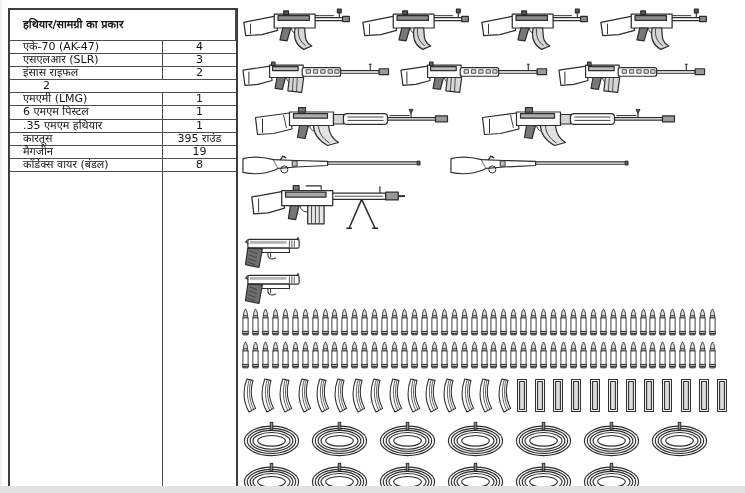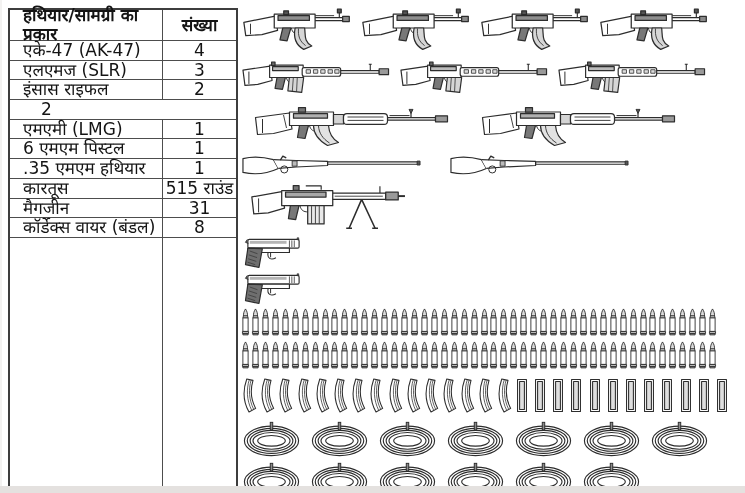--- a/index.html
+++ b/index.html
@@ -7,21 +7,21 @@
         font-family:"DejaVu Sans","Liberation Sans",sans-serif;color:#141414;}
   .page-edge-bottom{position:absolute;left:0;right:0;bottom:0;height:7px;background:#e4e1df;}
   .page-edge-left{position:absolute;left:0;top:0;bottom:0;width:2px;background:#f3f2f1;}
 
   
   .tbl{position:absolute;left:8px;top:8px;width:226px;height:477px;
        border:2px solid #3d3d3d;display:flex;flex-direction:column;background:#fff;}
   .tr{display:flex;flex:0 0 40.5px;border-bottom:1px solid #4d4d4d;min-height:0;}
   .tr.th-row{flex:0 0 30px;font-weight:bold;}
   .tr.filler{flex:1 1 auto;border-bottom:none;}
-  .td{display:flex;align-items:center;font-size:17px;line-height:1.1;}
+  .td{display:flex;align-items:center;font-size:11px;line-height:1.1;}
   .c1{flex:1 1 auto;padding-left:13px;border-right:1px solid #4d4d4d;}
   .c2{flex:0 0 73px;justify-content:center;text-align:center;}
 
   
   .art{position:absolute;left:241px;top:0;width:504px;height:493px;
        display:flex;flex-direction:column;padding-top:5px;box-sizing:border-box;}
   .art-row{display:flex;align-items:flex-start;flex:0 0 auto;}
   .ak47-row{height:52px;gap:5px;}
   .slr-row{height:43px;gap:8px;padding-top:2px;}
   .insas-row{height:47px;gap:22px;padding-top:3px;padding-left:10px;}
@@ -207,29 +207,28 @@
       </g>
     </symbol>
   </defs>
 </svg>
 
 <div class="page">
 
   <div class="tbl">
     <div class="tr th-row">
       <div class="td c1">हथियार/सामग्री का प्रकार</div>
-      <div class="td c2">संख्या</div>
     </div>
     <div id="tbody">
         <div class="tr">
-          <div class="td c1">एके-47 (AK-47)</div>
+          <div class="td c1">एके-70 (AK-47)</div>
           <div class="td c2">4</div>
         </div>
         <div class="tr">
-          <div class="td c1">एलएमज (SLR)</div>
+          <div class="td c1">एसएलआर (SLR)</div>
           <div class="td c2">3</div>
         </div>
         <div class="tr">
           <div class="td c1">इंसास राइफल</div>
           <div class="td c2">2</div>
         </div>
         <div class="tr">
           <div class="td c2">2</div>
         </div>
         <div class="tr">
@@ -239,25 +238,25 @@
         <div class="tr">
           <div class="td c1">6 एमएम पिस्टल</div>
           <div class="td c2">1</div>
         </div>
         <div class="tr">
           <div class="td c1">.35 एमएम हथियार</div>
           <div class="td c2">1</div>
         </div>
         <div class="tr">
           <div class="td c1">कारतूस</div>
-          <div class="td c2">515 राउंड</div>
+          <div class="td c2">395 राउंड</div>
         </div>
         <div class="tr">
           <div class="td c1">मैगजीन</div>
-          <div class="td c2">31</div>
+          <div class="td c2">19</div>
         </div>
         <div class="tr">
           <div class="td c1">कॉर्डेक्स वायर (बंडल)</div>
           <div class="td c2">8</div>
         </div>
       </div>
     <div class="tr filler">
       <div class="td c1"></div>
       <div class="td c2"></div>
     </div>

